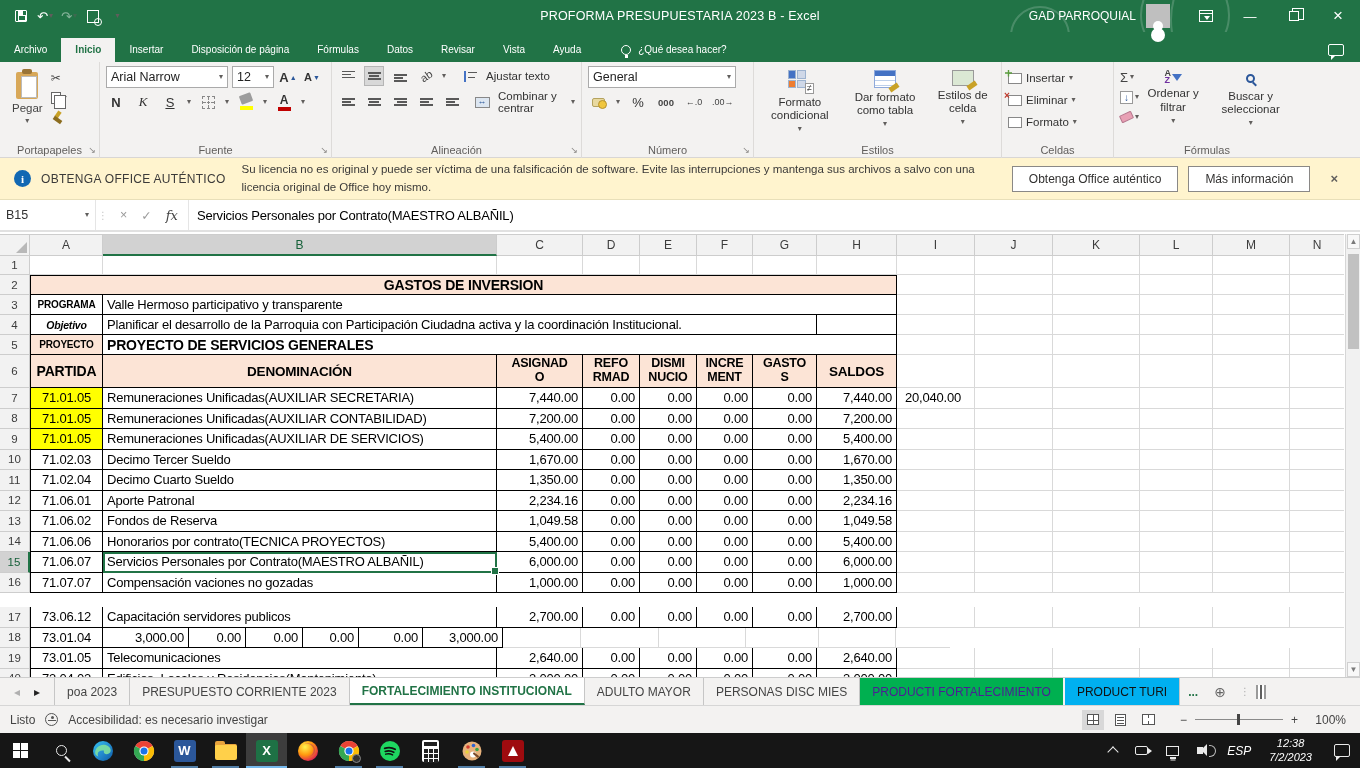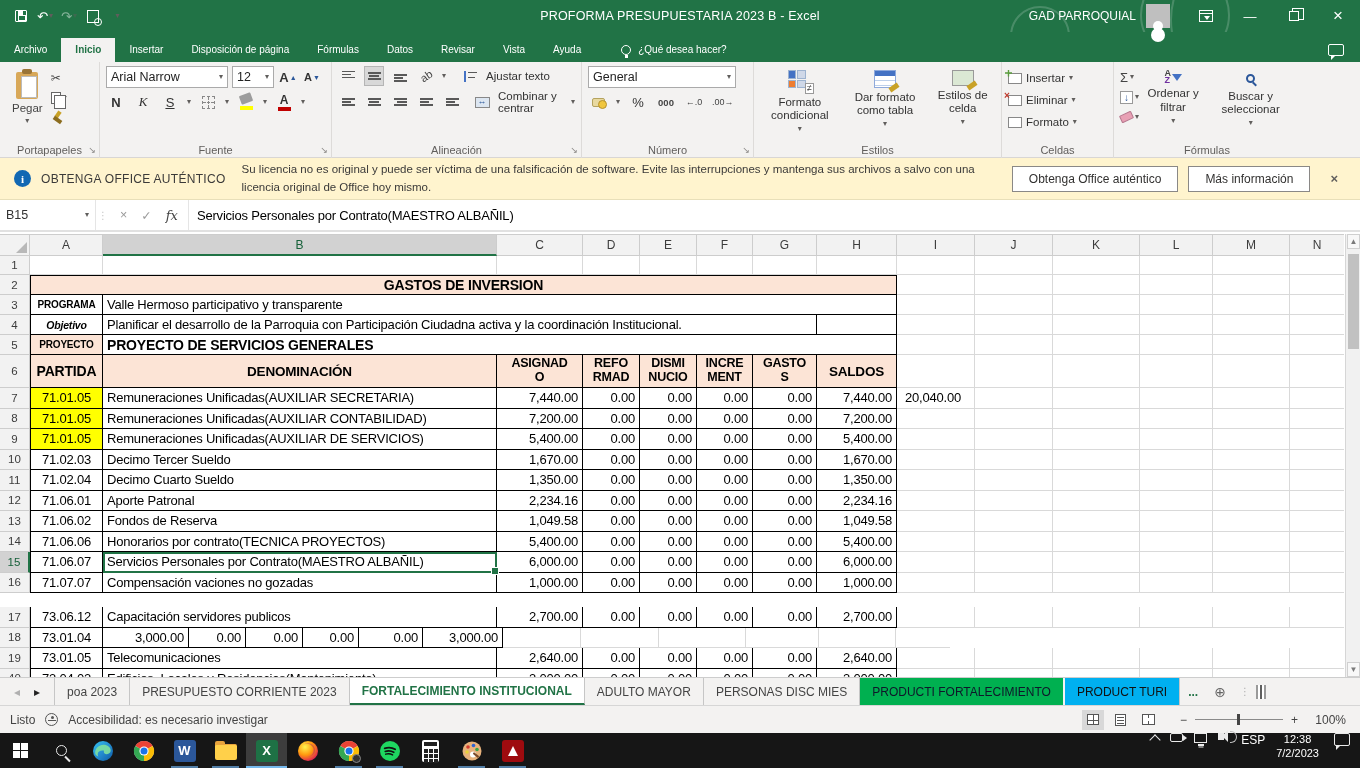--- a/index.html
+++ b/index.html
@@ -167,21 +167,21 @@
   .selcell:after{content:'';position:absolute;right:-3px;bottom:-3px;width:6px;height:6px;background:#217346;border:1px solid #fff;}
   .vscroll{position:absolute;right:0;top:2px;bottom:0;width:15px;background:#f1f1f1;border-left:1px solid #d6d6d6;}
   .varrow{position:absolute;left:1px;width:13px;height:15px;background:#f8f8f8;border:1px solid #d0d0d0;color:#7a7a7a;font-size:8px;display:flex;align-items:center;justify-content:center;}
   .vthumb{position:absolute;left:2px;top:20px;width:11px;height:95px;background:#c1c1c1;}
 
   
   .sheetbar{position:absolute;left:0;top:677px;width:1360px;height:28px;background:#f3f2f1;border-top:1px solid #cdcdcd;display:flex;align-items:stretch;font-size:12px;color:#444;}
   .snav{display:flex;align-items:center;gap:14px;padding:0 14px;border-right:1px solid #c6c6c6;}
   .stab{display:flex;align-items:center;padding:0 12px;border-right:1px solid #c6c6c6;white-space:nowrap;}
   .stab.active{background:#fff;color:#217346;font-weight:bold;border-bottom:2px solid #217346;}
-  .stab.green{background:#00B050;color:#0f172a;font-weight:normal;border-right:2px solid #f3f2f1;}
+  .stab.green{background:#00B050;color:#4c1d95;font-weight:normal;border-right:2px solid #f3f2f1;}
   .stab.blue{background:#00B0F0;color:#111;}
   .stab.more{color:#217346;font-weight:bold;border-right:none;padding:0 8px;}
   .addsheet{display:flex;align-items:center;padding:0 8px;color:#666;font-size:14px;}
   .sdots{display:flex;align-items:center;color:#b0b0b0;font-size:10px;padding:0 6px;}
   .hsgrip{align-self:center;width:10px;height:14px;margin-right:8px;background:
      linear-gradient(90deg,#9a9a9a 0 2px,#fff 2px 4px,#5f5f5f 4px 6px,#fff 6px 8px,#9a9a9a 8px 10px);}
 
   
   .statusbar{position:absolute;left:0;top:705px;width:1360px;height:28px;background:#f3f2f1;border-top:1px solid #d6d6d6;display:flex;align-items:center;font-size:12px;color:#444;}
   .sleft{display:flex;align-items:center;gap:10px;padding-left:10px;}
@@ -214,21 +214,21 @@
   .sqicon{width:22px;height:22px;border-radius:3px;color:#fff;font-weight:bold;font-size:13px;display:flex;align-items:center;justify-content:center;}
   .folder{width:22px;height:17px;position:relative;margin-top:3px;}
   .folder .ftab{position:absolute;left:0;top:-3px;width:10px;height:5px;background:#e8a33d;border-radius:2px 2px 0 0;}
   .folder .fbody{position:absolute;left:0;top:0;width:22px;height:16px;background:#ffd04a;border-radius:2px;border-top:1px solid #e8a33d;}
   .calcic{width:17px;height:22px;background:#fff;border-radius:2px;position:relative;}
   .calcic:before{content:'';position:absolute;left:2px;top:2px;right:2px;height:4px;background:#222;}
   .calcic:after{content:'';position:absolute;left:2px;top:9px;width:4px;height:4px;background:#222;
      box-shadow:5px 0 #222,10px 0 #222,0 5px #222,5px 5px #222,10px 5px #222,0 10px #222,5px 10px #222,10px 10px #222;}
   .profdot{position:absolute;right:8px;bottom:5px;width:9px;height:9px;border-radius:50%;background:#333;border:1px solid #888;}
   .atri{width:0;height:0;border-left:5px solid transparent;border-right:5px solid transparent;border-bottom:10px solid #fff;}
-  .tray{margin-left:auto;display:flex;gap:11px;padding-right:10px;}
+  .tray{margin-left:auto;display:flex;align-items:center;gap:18px;padding-right:10px;font-style:italic;}
   .chev{width:8px;height:8px;border-top:1.8px solid #eaeaea;border-right:1.8px solid #eaeaea;transform:rotate(-45deg);margin-top:3px;}
   .camic{width:13px;height:9px;border:1.4px solid #eaeaea;border-radius:2px;position:relative;}
   .camic:after{content:'';position:absolute;right:-5px;top:1px;border-top:3px solid transparent;border-bottom:3px solid transparent;border-left:4px solid #eaeaea;}
   .netic{width:13px;height:10px;border:1.4px solid #eaeaea;position:relative;}
   .netic:after{content:'';position:absolute;left:3px;bottom:-4px;width:6px;height:1.6px;background:#eaeaea;box-shadow:0 2px 0 -0.5px #eaeaea;}
   .spk{width:6px;height:7px;background:#eaeaea;position:relative;margin-right:6px;}
   .spk:before{content:'';position:absolute;left:4px;top:-3px;border-top:6.5px solid transparent;border-bottom:6.5px solid transparent;border-right:6px solid #eaeaea;}
   .spk:after{content:'';position:absolute;left:12px;top:-2px;width:6px;height:10px;border:1.6px solid #bdbdbd;border-left:none;border-radius:0 8px 8px 0;}
   .lang{font-size:12px;}
   .clock{text-align:center;font-size:11px;line-height:1.25;}

